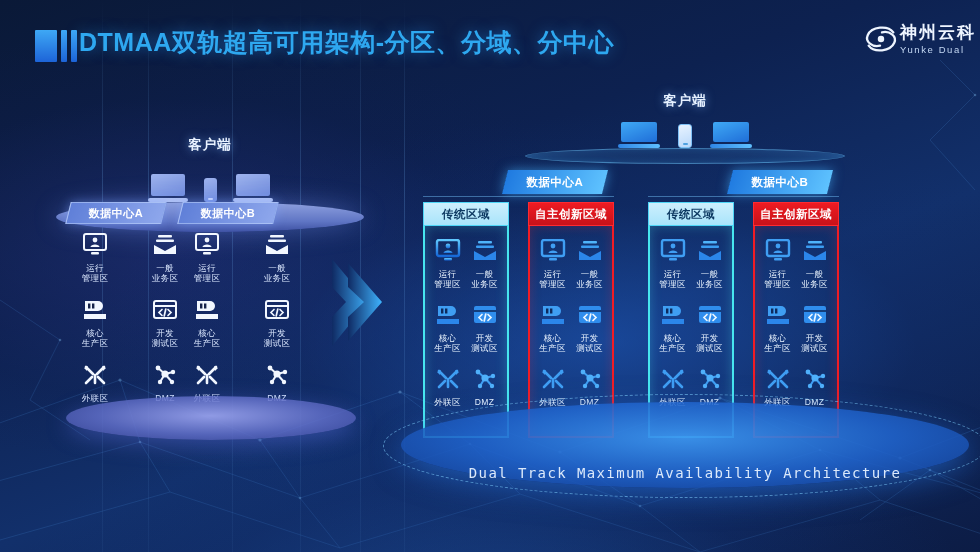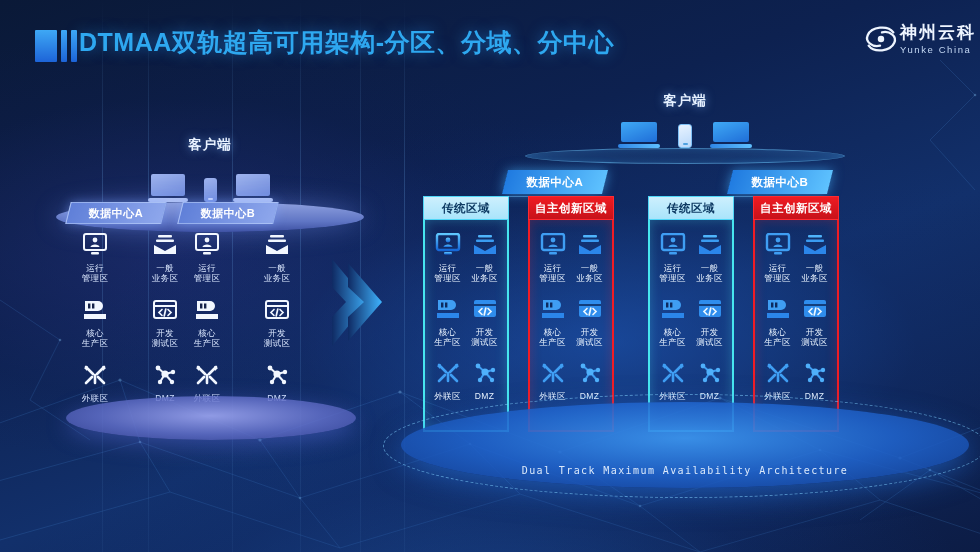--- a/index.html
+++ b/index.html
@@ -140,41 +140,41 @@
     width:100px; height:24px;
     background:linear-gradient(100deg,#1f7ae0,#5fc3ff);
     transform:skewX(-14deg);
     box-shadow:0 0 12px rgba(70,180,255,.6);
   }
   .dcband .badge span{ display:block; transform:skewX(14deg); line-height:24px; text-align:center;
     color:#fff; font-size:11.5px; font-weight:bold; letter-spacing:.5px; }
   .dcband.a{ left:110px; } .dcband.b{ left:335px; }
   .dc-bracket{ position:absolute; height:1px; background:rgba(120,200,255,.45); }
 
-  .panel{ position:absolute; top:114px; width:86px; }
+  .panel{ position:absolute; top:120px; width:86px; }
   .panel .phead{
     height:24px; line-height:22px; text-align:center;
     font-size:11.5px; font-weight:bold; letter-spacing:.5px;
   }
   .panel.trad .phead{ background:linear-gradient(180deg,#cdeffd,#a9e4fb); color:#0e3a63; border:1px solid #4fd6f7; }
   .panel.inno .phead{ background:linear-gradient(180deg,#ef1b22,#c7121a); color:#ffffff; border:1px solid #ff2a31; }
   .panel .pbody{ height:212px; padding:10px 4px 0; }
   .panel.trad .pbody{ border:2px solid #47e6ef; border-top:none; box-shadow:0 0 12px rgba(70,220,240,.30) inset; }
   .panel.inno .pbody{ border:2px solid #f21c24; border-top:none; box-shadow:0 0 12px rgba(240,40,50,.25) inset; }
   .panel .pgrid{ display:grid; grid-template-columns:1fr 1fr; row-gap:11px; }
   .rcell{ text-align:center; }
   .rcell .ico{ height:30px; display:flex; align-items:center; justify-content:center; }
   .rcell .lbl{ margin-top:3px; font-size:8.5px; line-height:10px; color:#eaf4ff; letter-spacing:.3px; }
   .panel.p0{ left:28px; } .panel.p1{ left:133px; }
   .panel.p2{ left:253px; } .panel.p3{ left:358px; }
 
   .right-caption{ position:absolute; left:0; right:0; top:378px; text-align:center; }
   .rc-cn{ font-size:25px; font-weight:bold; color:#ffffff; letter-spacing:2px;
           text-shadow:0 0 16px rgba(100,180,255,.7); }
-  .rc-en{ margin-top:5px; font-size:10px; letter-spacing:1.4px; color:#dbe9fb;
+  .rc-en{ margin-top:5px; font-size:14px; letter-spacing:1.4px; color:#dbe9fb;
           font-family:"DejaVu Sans Mono","Liberation Mono",monospace; }
 </style>
 </head>
 <body>
 
 <div id="stage">
 
   <svg class="bg-net" width="980" height="552" viewBox="0 0 980 552">
     <g stroke="#4f9ae8" stroke-width="0.7" opacity="0.45" fill="none">
       <path d="M-20 430 L120 380 L260 440 L400 392 L560 452 L720 398 L900 458 L1000 420"></path>
@@ -225,21 +225,21 @@
     <div class="logo">
       <svg class="logo-mark" viewBox="0 0 40 40">
         <g fill="none" stroke="#eef5ff" stroke-width="2.4" stroke-linecap="round">
           <path d="M33 13 C27 5, 10 7, 6 16 C3 23, 11 29, 19 27"></path>
           <path d="M7 27 C13 35, 30 33, 34 24 C37 17, 29 11, 21 13"></path>
         </g>
         <circle cx="20" cy="20" r="3.4" fill="#eef5ff"></circle>
       </svg>
       <div class="logo-txt">
         <div class="logo-cn">神州云科</div>
-        <div class="logo-en">Yunke China</div>
+        <div class="logo-en">Yunke Dual</div>
       </div>
     </div>
   </div>
 
   <div class="left-wrap">
     <div class="left-title">客户端</div>
 
     <div class="dev-row">
       <div class="laptop">
           <div class="scr"></div>

